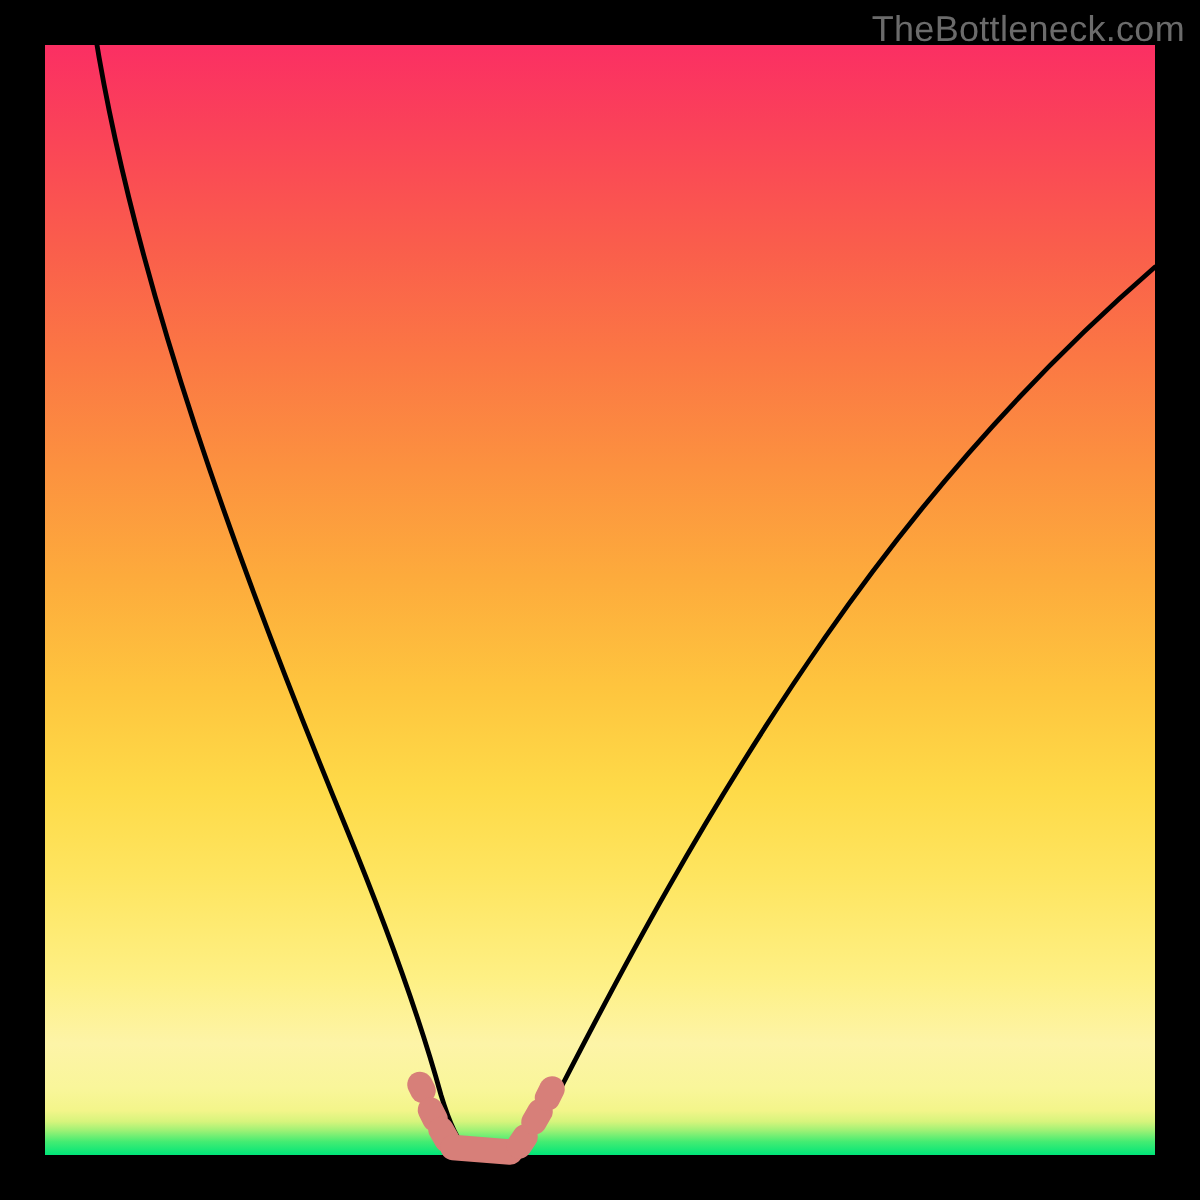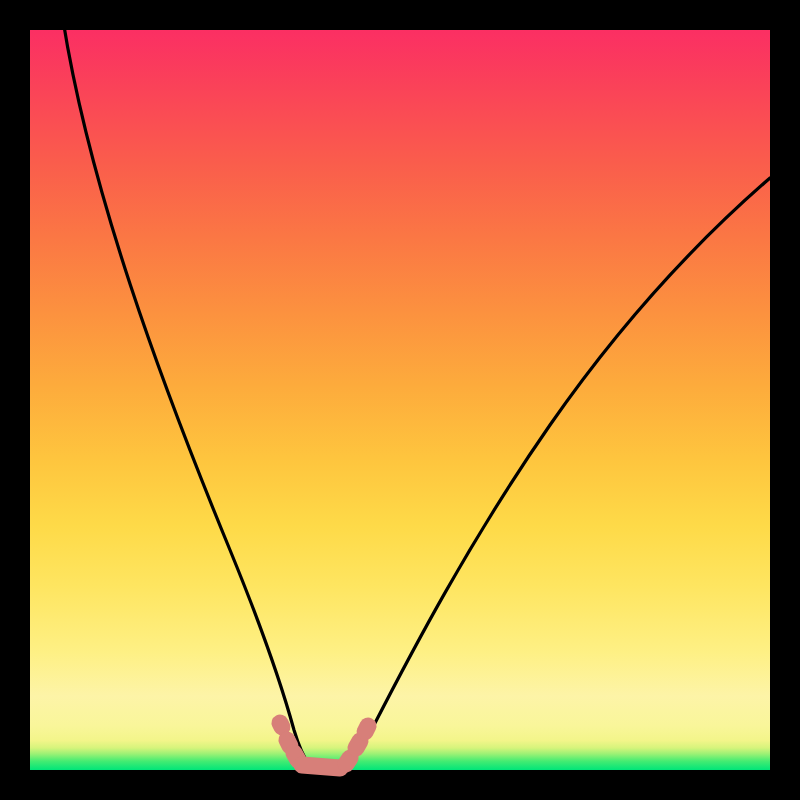--- a/index.html
+++ b/index.html
@@ -94,13 +94,14 @@
       <g stroke="#d77f79" stroke-width="17" stroke-linecap="round" fill="none">
         <path d="M 272 735 L 310 738"></path>
       </g>
       <g stroke="#d77f79" stroke-width="17" stroke-linecap="round" fill="none">
         <path d="M 316 734 L 320 728"></path>
         <path d="M 326 718 L 330 711"></path>
         <path d="M 335 702 L 338 696"></path>
       </g>
     </svg>
   </div>
+  <div class="watermark">TheBottleneck.com</div>
 </div>
 
 </body></html>

